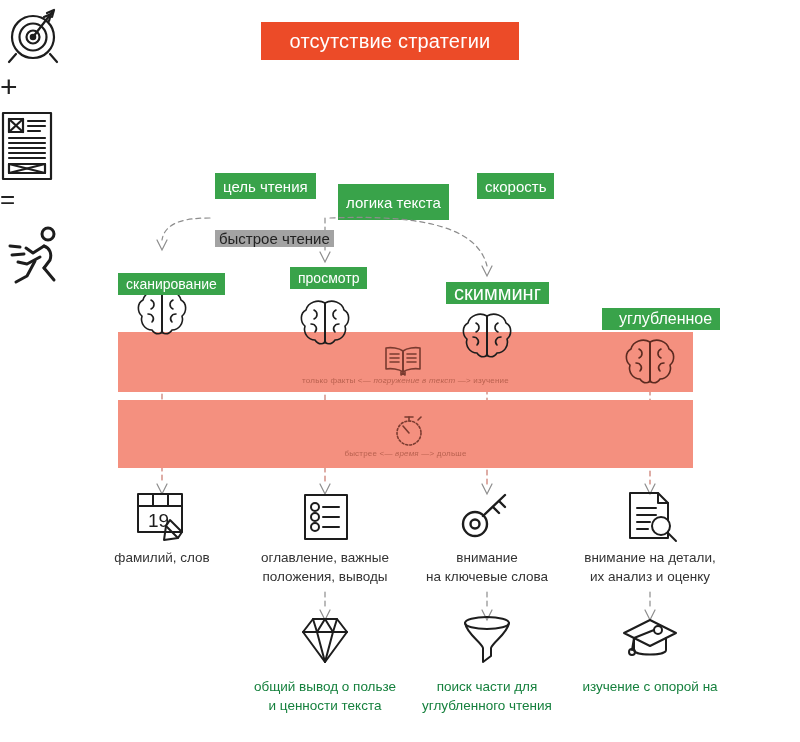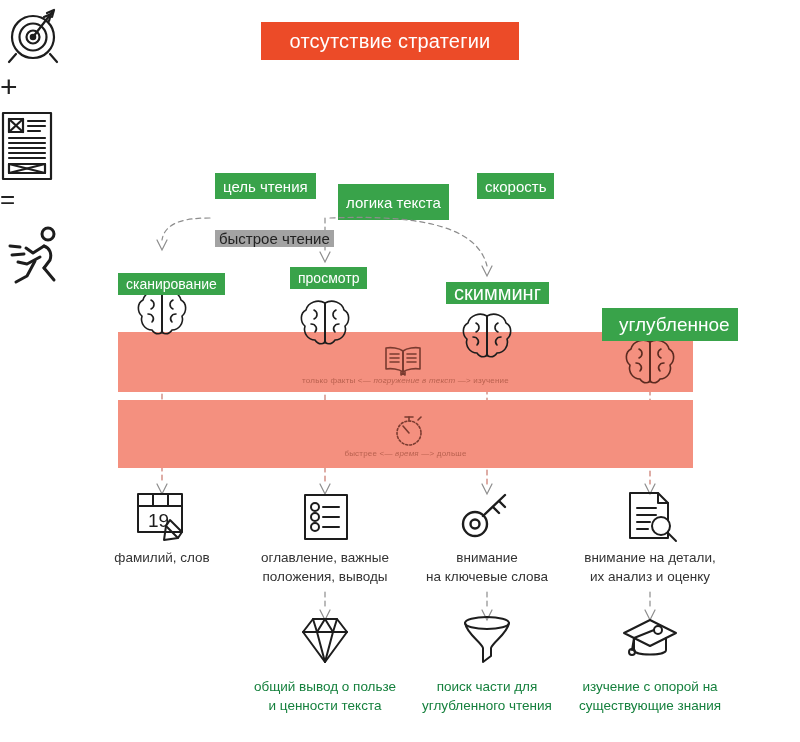--- a/index.html
+++ b/index.html
@@ -42,21 +42,21 @@
     padding: 0 8px;
     white-space: nowrap;
   }
   .b-goal  { left: 215px; top: 173px; height: 26px; }
   .b-logic { left: 338px; top: 184px; height: 36px; }
   .b-speed { left: 477px; top: 173px; height: 26px; }
 
   .b-scan  { left: 118px; top: 257px; height: 22px; font-size: 14px; margin-top: 16px; }
   .b-view  { left: 290px; top: 267px; height: 22px; font-size: 14px; }
   .b-skim  { left: 446px; top: 282px; height: 22px; font-size: 20px; }
-  .b-deep  { left: 602px; top: 308px; height: 33px; font-size: 19px; padding-left: 17px; }
+  .b-deep  { left: 602px; top: 308px; height: 22px; font-size: 16px; padding-left: 17px; }
 
   
   .fast-label {
     position: absolute; left: 215px; top: 211px;
     font-size: 15px; color: #222222; background: #a3a3a3;
     padding: 0 4px; z-index: 4; margin-top: 19px;
   }
   .arrow-svg { position: absolute; left: 0; top: 0; width: 800px; height: 742px;
                pointer-events: none; }
 
@@ -396,16 +396,15 @@
   <div class="bot-label bl-1">
     <div>общий вывод о пользе</div>
     <div>и ценности текста</div>
   </div>
   <div class="bot-label bl-2">
     <div>поиск части для</div>
     <div>углубленного чтения</div>
   </div>
   <div class="bot-label bl-3">
     <div>изучение с опорой на</div>
-    <div>существующие знания</div>
   </div>
 
 </div>
 
 </body></html>

